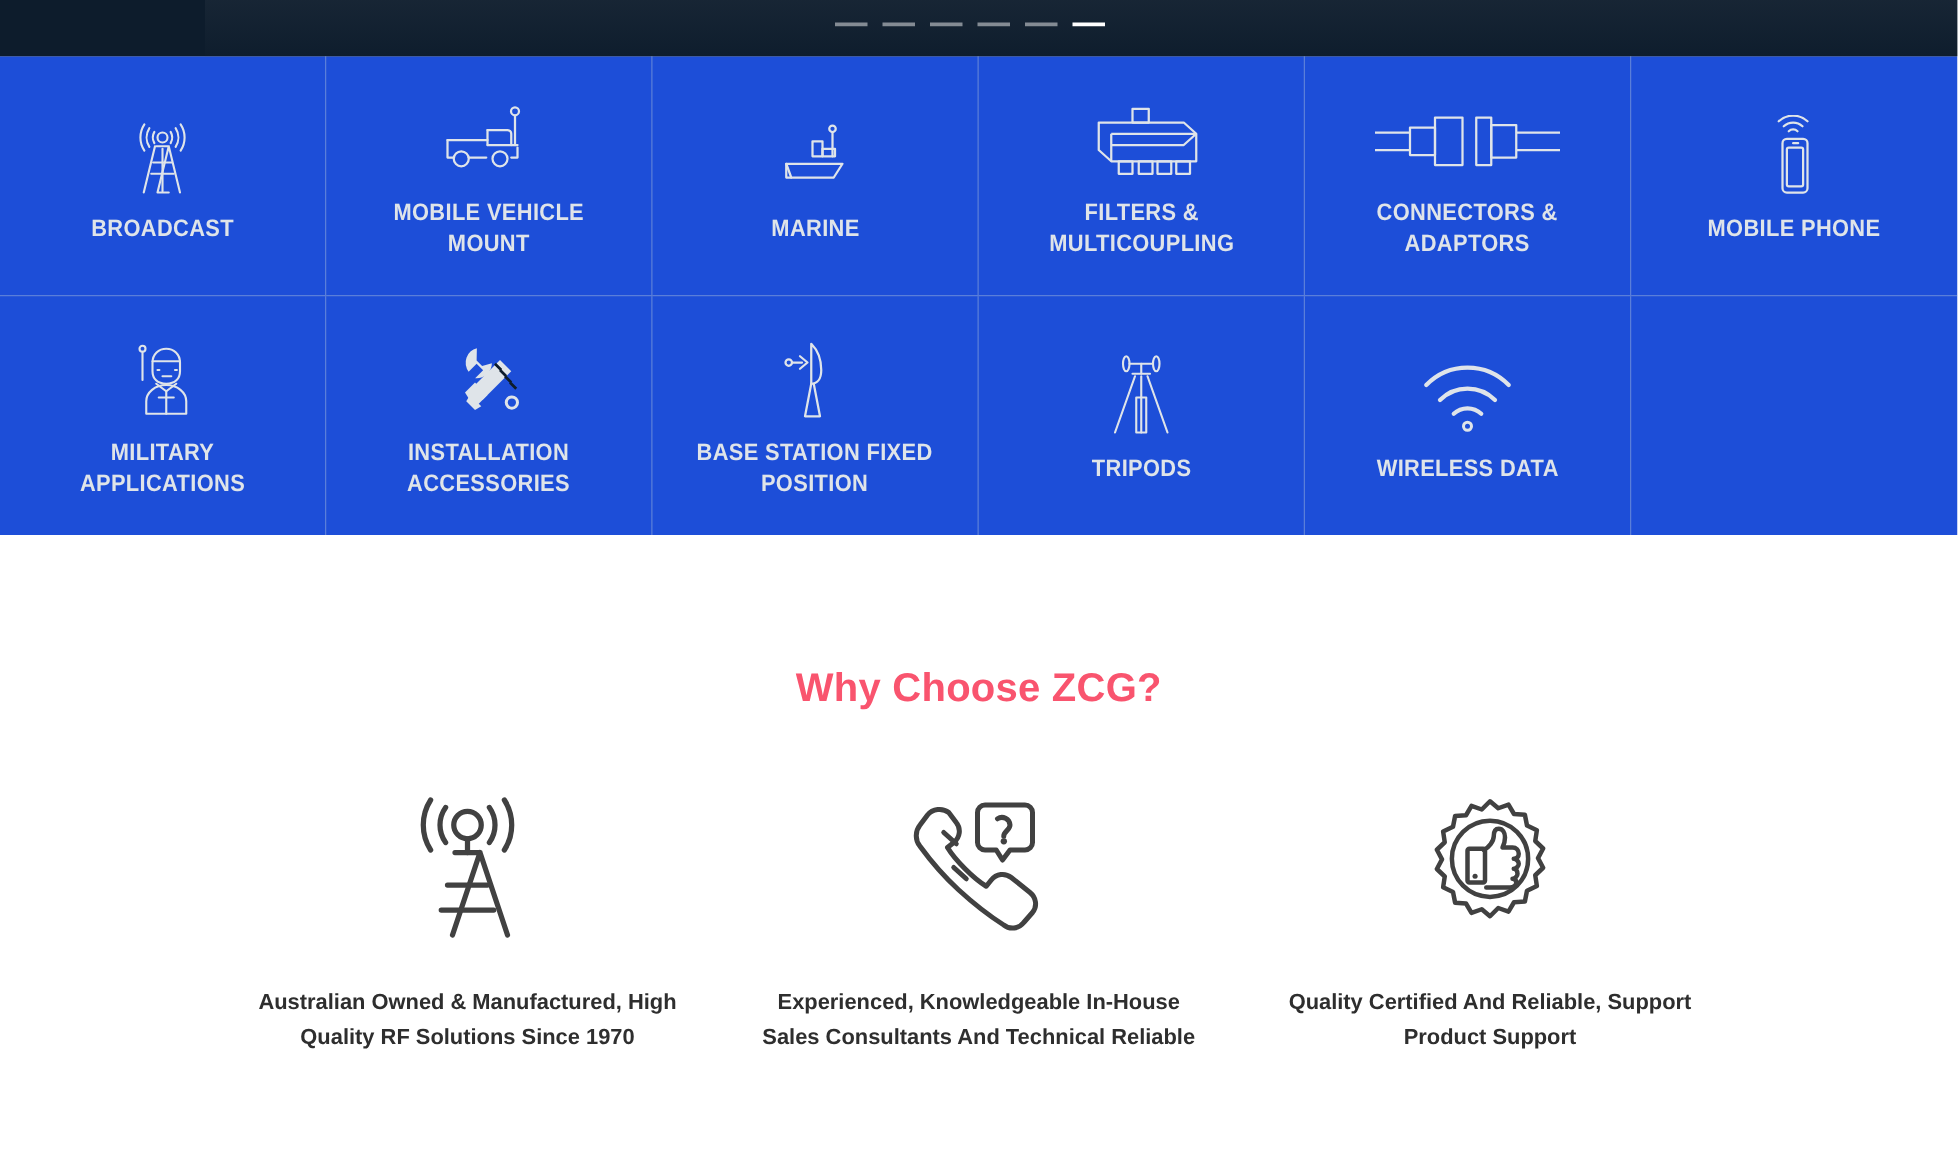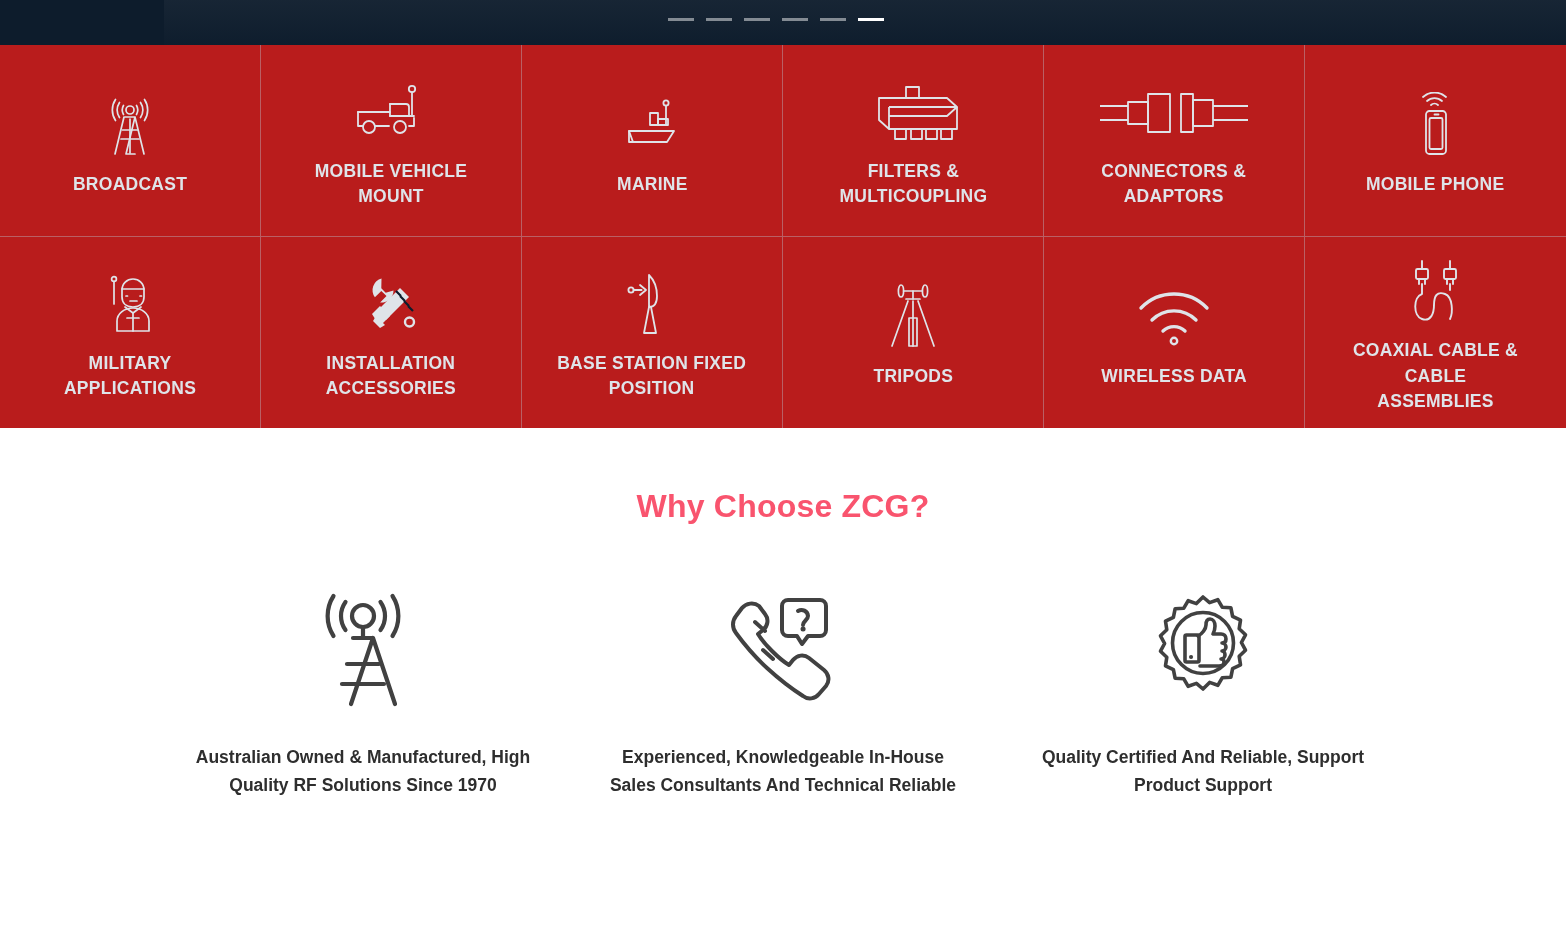--- a/index.html
+++ b/index.html
@@ -44,21 +44,21 @@
   }
   .dot{
     width:26px; height:3px;
     background:rgba(255,255,255,.48);
   }
   .dot.active{ background:#ffffff; }
 
   
   .cat-grid{
     width:1566px; height:383px;
-    background:#b91c1c;
+    background:#1d4ed8;
     display:grid;
     grid-template-columns:repeat(6, 1fr);
     grid-template-rows:1fr 1fr;
   }
   .cat-cell{
     position:relative;
     display:flex; flex-direction:column;
     align-items:center; justify-content:center;
     padding:10px 12px 6px;
     border-right:1px solid rgba(190,205,218,.38);
@@ -81,34 +81,34 @@
     text-align:center;
     line-height:1.33;
     transform:scaleX(.92);
     white-space:pre-line;
   }
 
   
   .why-section{
     width:1566px;
     background:#ffffff;
-    padding-top:60px;
+    padding-top:104px;
   }
   .why-title{
     text-align:center;
     color:#f9546e;
     font-size:32px;
     font-weight:bold;
     letter-spacing:.2px;
   }
   .why-cards{
     margin-top:60px;
     display:flex;
     justify-content:center;
-    gap:11px;
+    gap:0;
   }
   .why-card{
     width:409px;
     display:flex; flex-direction:column; align-items:center;
     padding:0 18px;
   }
   .why-icon{
     height:130px;
     display:flex; align-items:center; justify-content:center;
   }
@@ -306,34 +306,20 @@
       <svg width="74" height="56" viewBox="0 0 74 56" fill="none" stroke="#dfe4e9" stroke-width="3.4" stroke-linecap="round">
         <path d="M4 18a46 46 0 0166 0"></path>
         <path d="M15 30a31 31 0 0144 0"></path>
         <path d="M26 41a16 16 0 0122 0"></path>
         <circle cx="37" cy="51" r="3.2" stroke-width="2.4"></circle>
       </svg>
     </span>
     <span class="cat-label">WIRELESS DATA</span>
   </div>
 
-  <div class="cat-cell">
-    <span class="cat-icon">
-      <svg width="56" height="66" viewBox="0 0 56 66" fill="none" stroke="#dfe4e9" stroke-width="1.9" stroke-linecap="round" stroke-linejoin="round">
-        <path d="M14 2v8M42 2v8"></path>
-        <rect x="8" y="10" width="12" height="10" rx="1.5"></rect>
-        <rect x="36" y="10" width="12" height="10" rx="1.5"></rect>
-        <path d="M11 20v5M17 20v5M39 20v5M45 20v5"></path>
-        <path d="M14 25v10c-9 3-9 22 0 25 9 3 12-6 12-14 0-9 3-14 11-11 8 3 8 19 5 25"></path>
-        <path d="M42 25v6"></path>
-      </svg>
-    </span>
-    <span class="cat-label">COAXIAL CABLE &amp; CABLE
-ASSEMBLIES</span>
-  </div>
 </div>
 
 <div class="why-section">
   <h2 class="why-title">Why Choose ZCG?</h2>
 
   <div class="why-cards">
 
     <div class="why-card">
       <span class="why-icon">
         <svg width="104" height="116" viewBox="0 0 104 116" fill="none" stroke="#414141" stroke-width="4.2" stroke-linecap="round" stroke-linejoin="round">

